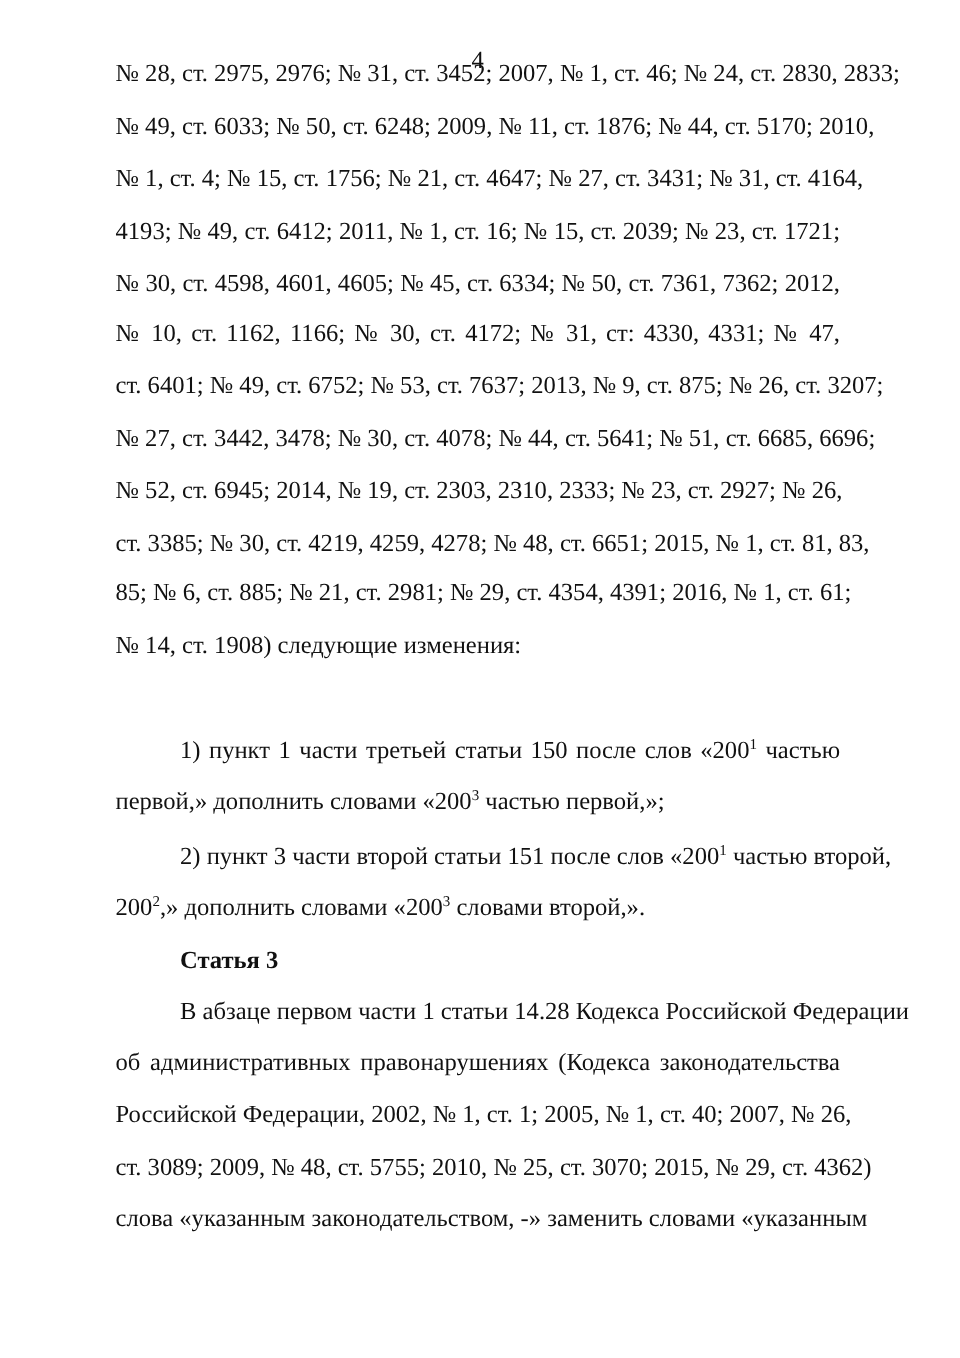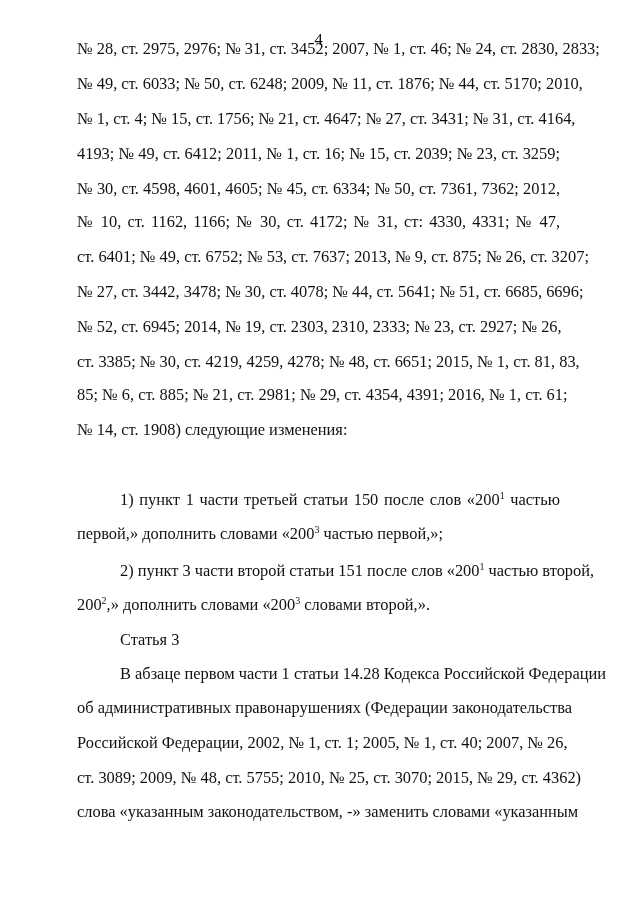--- a/index.html
+++ b/index.html
@@ -5,48 +5,48 @@
     html, body { margin: 0; padding: 0; background: #ffffff; }
     body { width: 640px; height: 905px; position: relative; overflow: hidden; }
     .page {
       position: absolute; left: 77px; top: 0; width: 483px;
       font-family: "Liberation Serif", serif; font-size: 16.4px; color: #111;
     }
     .pnum { position: absolute; top: 30px; left: 0; width: 483px; text-align: center; }
     .line { position: absolute; left: 0; width: 483px; height: 22px; line-height: 22px; white-space: nowrap; }
     .just { text-align: justify; text-align-last: justify; }
     .ind { padding-left: 43px; width: 440px; }
-    .bold { font-weight: normal; }
+    .bold { font-weight: bold; }
     sup { font-size: 10px; line-height: 0; vertical-align: 6px; }
   </style>
 </head>
 <body>
 
 <div class="page">
   <div class="pnum">4</div>
 
   <div class="line just" style="top:38px">№ 28, ст. 2975, 2976; № 31, ст. 3452; 2007, № 1, ст. 46; № 24, ст. 2830, 2833;</div>
   <div class="line just" style="top:73px">№ 49, ст. 6033; № 50, ст. 6248; 2009, № 11, ст. 1876; № 44, ст. 5170; 2010,</div>
   <div class="line just" style="top:108px">№ 1, ст. 4; № 15, ст. 1756; № 21, ст. 4647; № 27,  ст. 3431; № 31, ст. 4164,</div>
-  <div class="line just" style="top:143px">4193; № 49, ст. 6412; 2011, № 1, ст. 16; № 15, ст. 2039; № 23, ст. 3259;</div>
+  <div class="line just" style="top:143px">4193; № 49, ст. 6412; 2011, № 1, ст. 16; № 15, ст. 2039; № 23, ст. 1721;</div>
   <div class="line just" style="top:178px">№ 30,  ст. 4598, 4601, 4605; № 45, ст. 6334; № 50, ст. 7361, 7362; 2012,</div>
   <div class="line just" style="top:211px">№ 10,  ст. 1162, 1166; № 30, ст. 4172; № 31,  ст: 4330, 4331; № 47,</div>
   <div class="line just" style="top:246px">ст. 6401; № 49, ст. 6752; № 53, ст. 7637; 2013, № 9, ст. 875; № 26, ст. 3207;</div>
   <div class="line just" style="top:281px">№ 27,  ст. 3442, 3478; №  30, ст. 4078; № 44, ст. 5641; № 51, ст. 6685, 6696;</div>
   <div class="line just" style="top:316px">№ 52, ст. 6945; 2014, № 19, ст. 2303, 2310, 2333; № 23, ст. 2927; № 26,</div>
   <div class="line just" style="top:351px">ст. 3385; № 30,  ст. 4219, 4259, 4278; № 48, ст. 6651; 2015, № 1, ст. 81, 83,</div>
   <div class="line just" style="top:384px">85; № 6, ст. 885; № 21, ст. 2981; № 29, ст. 4354, 4391; 2016, № 1, ст. 61;</div>
   <div class="line" style="top:419px">№ 14, ст. 1908) следующие изменения:</div>
 
   <div class="line just ind" style="top:489px"><span>1)   пункт 1 части третьей статьи 150 после слов «200</span><sup>1</sup><span> частью</span></div>
   <div class="line" style="top:523px"><span>первой,» дополнить словами «200</span><sup>3</sup><span> частью первой,»;</span></div>
 
   <div class="line just ind" style="top:560px"><span>2) пункт 3 части второй статьи 151 после слов «200</span><sup>1</sup><span> частью второй,</span></div>
   <div class="line" style="top:594px"><span>200</span><sup>2</sup><span>,» дополнить словами «200</span><sup>3</sup><span> словами второй,».</span></div>
 
   <div class="line bold ind" style="top:629px">Статья 3</div>
 
   <div class="line just ind" style="top:663px">В абзаце первом части 1 статьи 14.28 Кодекса Российской Федерации</div>
-  <div class="line just" style="top:697px">об административных правонарушениях (Федерации законодательства</div>
+  <div class="line just" style="top:697px">об административных правонарушениях (Кодекса законодательства</div>
   <div class="line just" style="top:732px">Российской Федерации, 2002, № 1, ст. 1; 2005, № 1, ст. 40; 2007, № 26,</div>
   <div class="line just" style="top:767px">ст. 3089; 2009, № 48, ст. 5755; 2010, № 25, ст. 3070; 2015, № 29, ст. 4362)</div>
   <div class="line just" style="top:801px">слова «указанным законодательством, -»  заменить словами «указанным</div>
 </div>
 
 </body></html>

